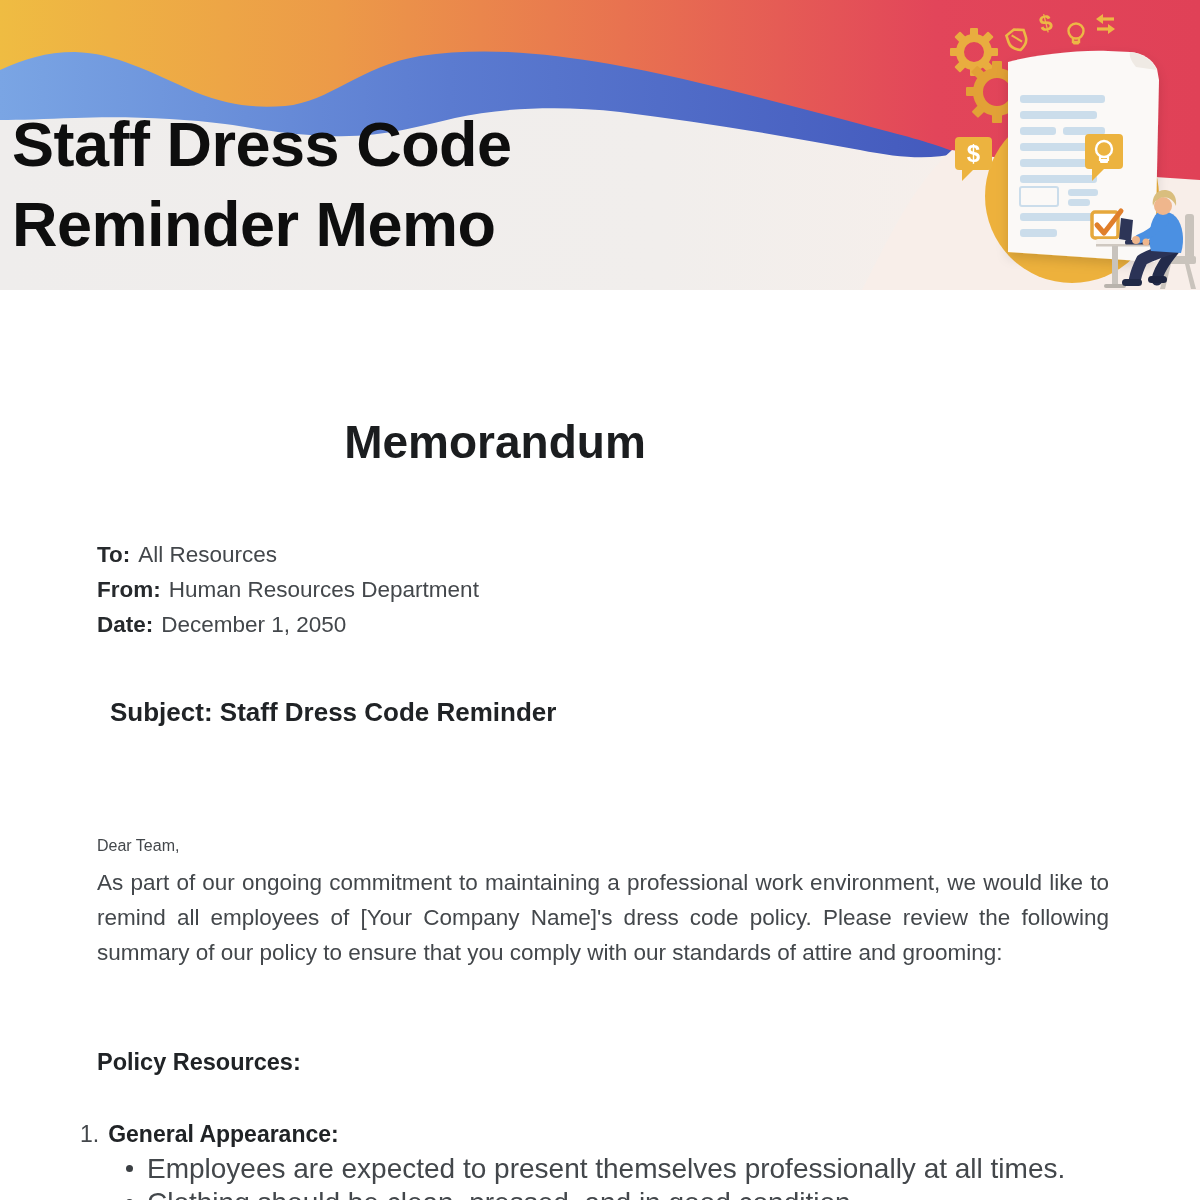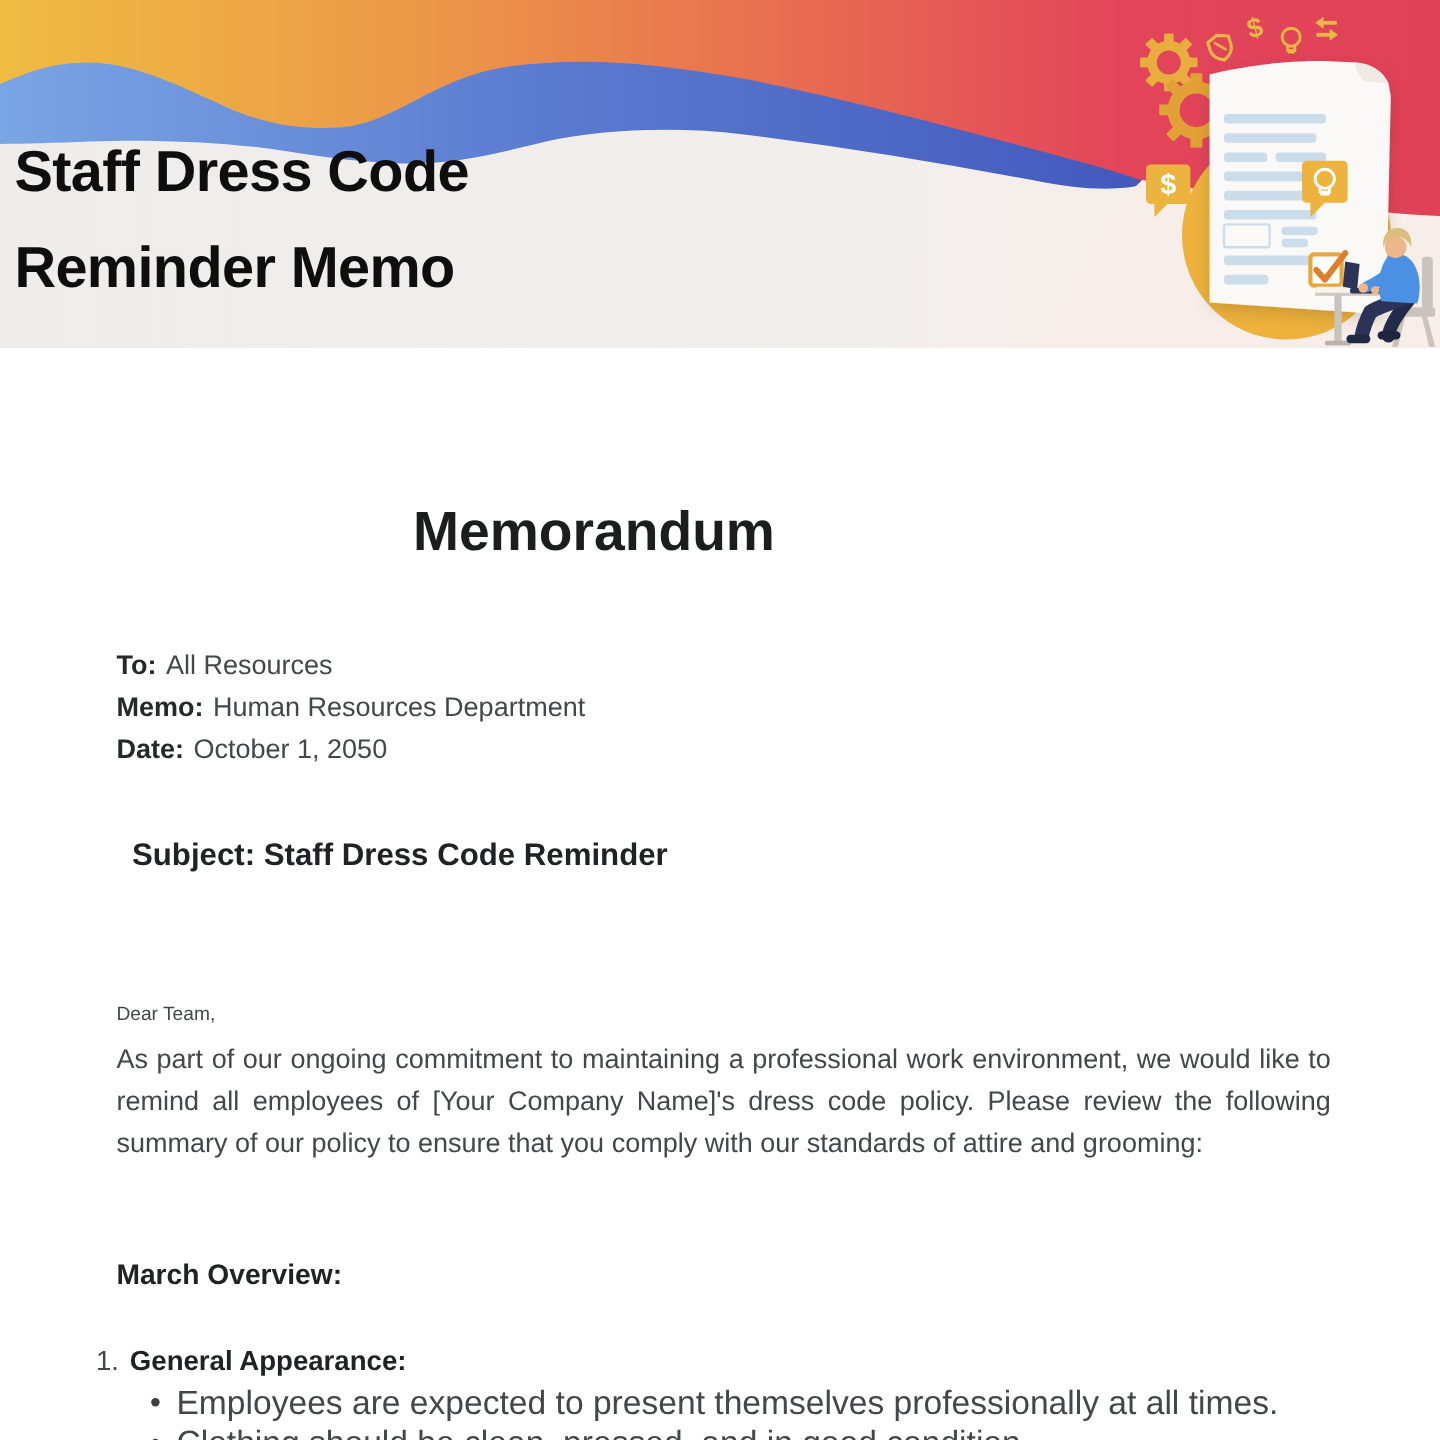--- a/index.html
+++ b/index.html
@@ -10,21 +10,21 @@
     -webkit-font-smoothing:antialiased;
   }
   
   .banner{
     position:absolute;left:0;top:0;width:1200px;height:290px;
     background:linear-gradient(90deg,#EFEDEC 0%,#F1EEEC 55%,#F6EFEB 80%,#F9F0EB 100%);
   }
   .banner svg{position:absolute;left:0;top:0;display:block;}
   .banner-title{
     position:absolute;left:12px;top:104px;z-index:5;
-    font-size:48px;line-height:80px;font-weight:700;color:#0E0E0E;
+    font-size:63px;line-height:80px;font-weight:700;color:#0E0E0E;
     letter-spacing:-0.5px;white-space:nowrap;
   }
   
   .memo-heading{
     position:absolute;top:417px;left:0;width:990px;text-align:center;
     font-size:46px;line-height:50px;font-weight:700;color:#1B1D1F;margin:0;
   }
   .meta{position:absolute;top:537px;left:97px;font-size:22.5px;line-height:35px;color:#43474B;}
   .meta b{color:#26292C;margin-right:8px;}
   .subject{
@@ -232,34 +232,34 @@
   </div>
 </div>
 
 <h1 class="memo-heading">Memorandum</h1>
 
 <div class="meta">
   <div>
     <b>To:</b><span>All Resources</span>
   </div>
   <div>
-    <b>Memo:</b><span>Human Resources Department</span>
+    <b>From:</b><span>Human Resources Department</span>
   </div>
   <div>
-    <b>Date:</b><span>October 1, 2050</span>
+    <b>Date:</b><span>December 1, 2050</span>
   </div>
 </div>
 
 <h2 class="subject">Subject: Staff Dress Code Reminder</h2>
 
 <div class="salutation">Dear Team,</div>
 
 <p class="intro">As part of our ongoing commitment to maintaining a professional work environment, we would like to remind all employees of [Your Company Name]'s dress code policy. Please review the following summary of our policy to ensure that you comply with our standards of attire and grooming:</p>
 
-<h3 class="policy-label">March Overview:</h3>
+<h3 class="policy-label">Policy Resources:</h3>
 
 <div class="section-head">
   <span class="num">1.</span><b>General Appearance:</b>
 </div>
 
 <ul class="bullets">
   <li>
     <span class="dot"></span><span>Employees are expected to present themselves professionally at all times.</span>
   </li>
   <li>

